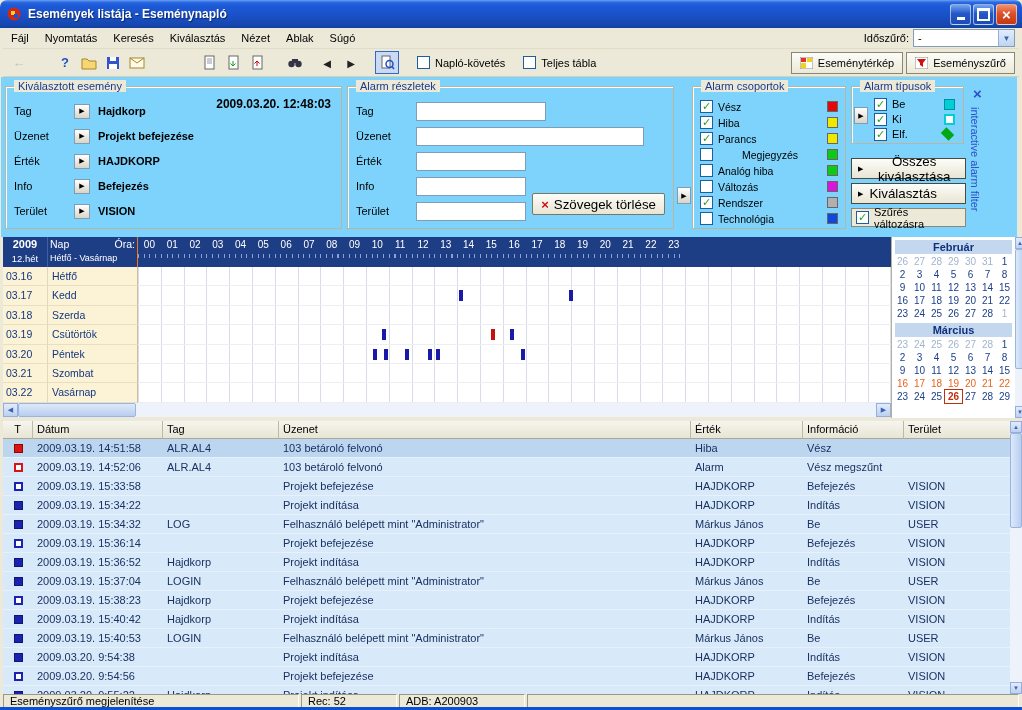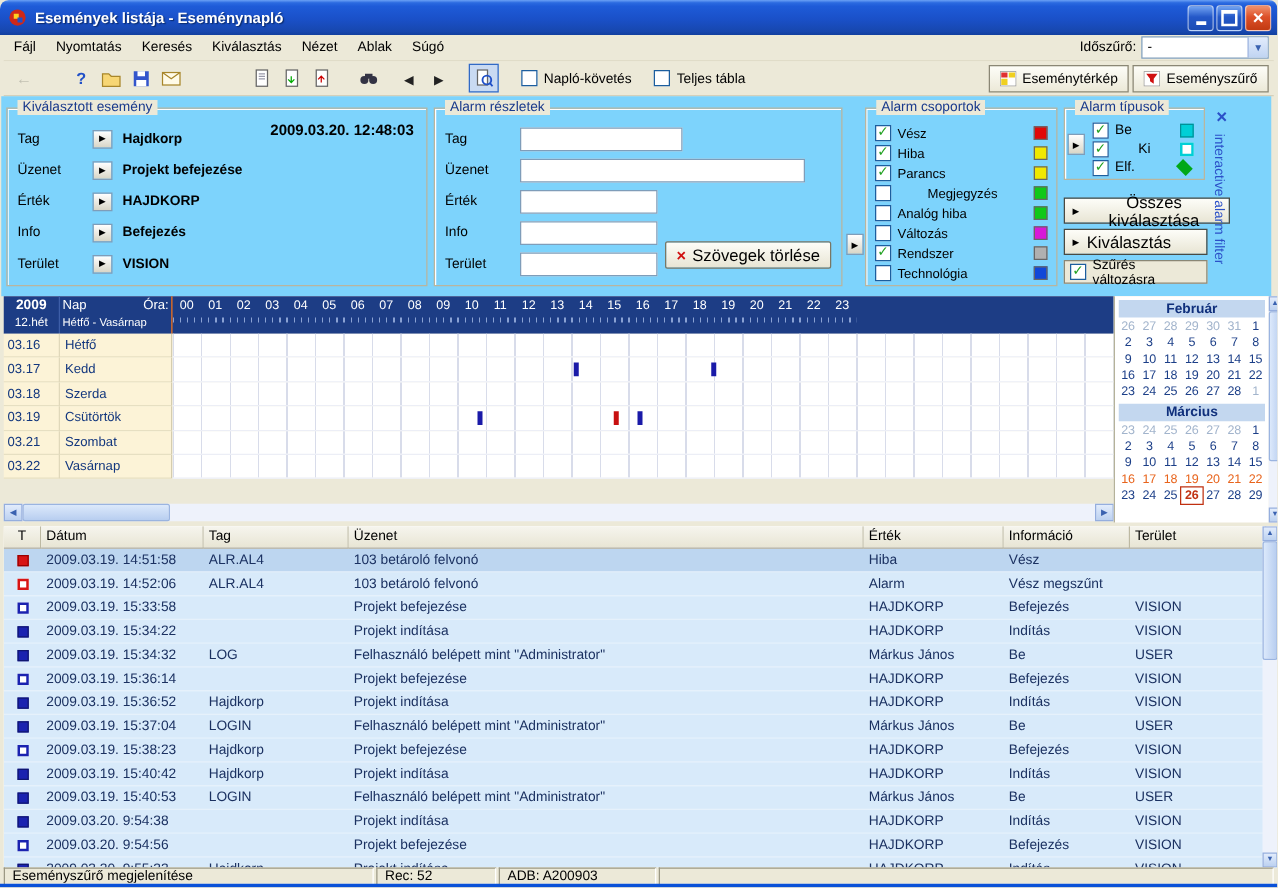--- a/index.html
+++ b/index.html
@@ -410,34 +410,34 @@
 
     <div class="gbox" style="left:850px; top:9px; width:113px; height:58px;">
       <span class="gtitle">Alarm típusok</span>
       <span class="morebtn" style="left:2px; top:20px;"></span>
       <div>
           <div class="at-row" style="top: 10px;">
             <span class="cb on"></span>
             <span class="at-lab">Be</span>
             <span class="sym sym-filled"></span>
           </div>
-          <div class="at-row" style="top: 25px; text-align: center;">
+          <div class="at-row" style="top: 25px;">
             <span class="cb on"></span>
             <span class="at-lab">Ki</span>
             <span class="sym sym-outline"></span>
           </div>
           <div class="at-row" style="top: 40px;">
             <span class="cb on"></span>
             <span class="at-lab">Elf.</span>
             <span class="sym sym-diamond"></span>
           </div>
         </div>
     </div>
 
-    <button class="fbtn" style="left:850px; top:81px; width:133px;">
+    <button class="fbtn" style="left:850px; top:81px; width:115px;">
       <span>Összes kiválasztása</span>
     </button>
     <button class="fbtn" style="left:850px; top:106px; width:115px;">
       <span>Kiválasztás</span>
     </button>
     <label class="fcheck" style="left:850px; top:131px; width:115px;">
       <span class="cb on"></span>
       <span>Szűrés változásra</span>
     </label>
 
@@ -483,20 +483,32 @@
             <span class="tl-day">Szerda</span>
             <div class="tl-grid"></div>
           </div>
           <div class="tl-row">
             <span class="tl-date">03.19</span>
             <span class="tl-day">Csütörtök</span>
             <div class="tl-grid">
               <span class="tl-mark" style="left: 243.96px; background: rgb(26, 26, 168);"></span>
               <span class="tl-mark" style="left: 353.4px; background: rgb(200, 16, 16);"></span>
               <span class="tl-mark" style="left: 371.64px; background: rgb(26, 26, 168);"></span>
+            </div>
+          </div>
+          <div class="tl-row">
+            <span class="tl-date">03.20</span>
+            <span class="tl-day">Péntek</span>
+            <div class="tl-grid">
+              <span class="tl-mark" style="left: 234.84px; background: rgb(26, 26, 168);"></span>
+              <span class="tl-mark" style="left: 246.24px; background: rgb(26, 26, 168);"></span>
+              <span class="tl-mark" style="left: 266.76px; background: rgb(26, 26, 168);"></span>
+              <span class="tl-mark" style="left: 289.56px; background: rgb(26, 26, 168);"></span>
+              <span class="tl-mark" style="left: 297.54px; background: rgb(26, 26, 168);"></span>
+              <span class="tl-mark" style="left: 383.04px; background: rgb(26, 26, 168);"></span>
             </div>
           </div>
           <div class="tl-row">
             <span class="tl-date">03.21</span>
             <span class="tl-day">Szombat</span>
             <div class="tl-grid"></div>
           </div>
           <div class="tl-row">
             <span class="tl-date">03.22</span>
             <span class="tl-day">Vasárnap</span>

